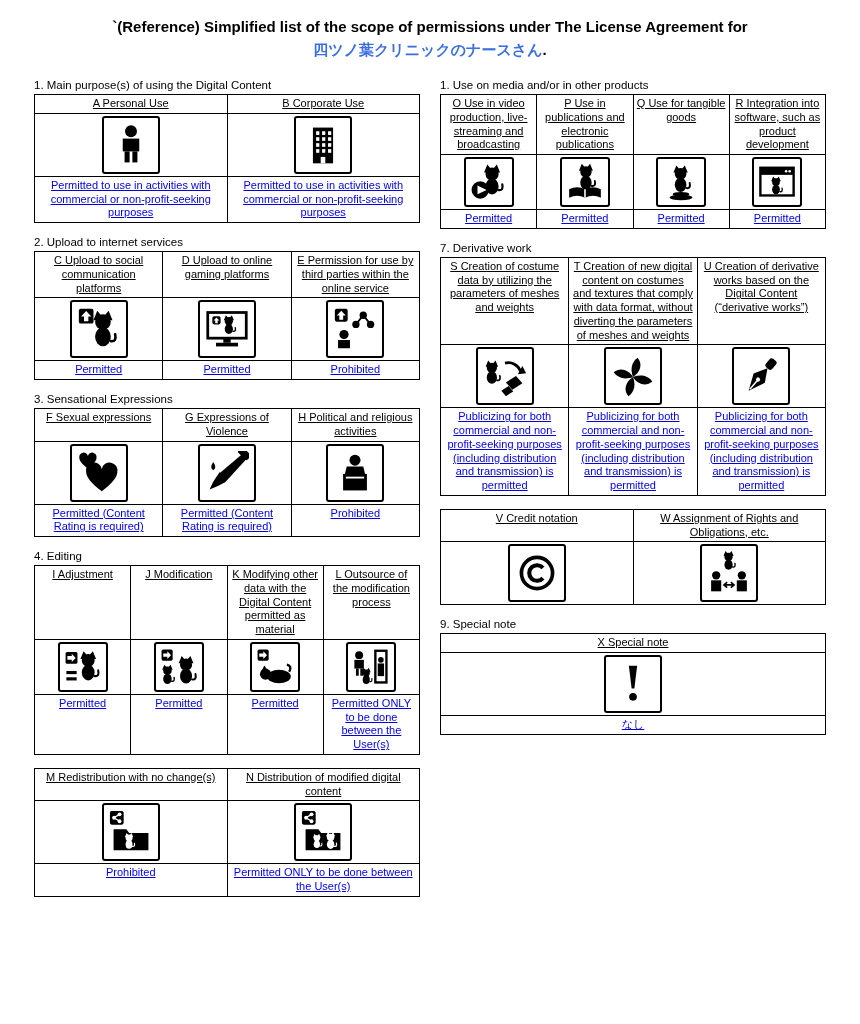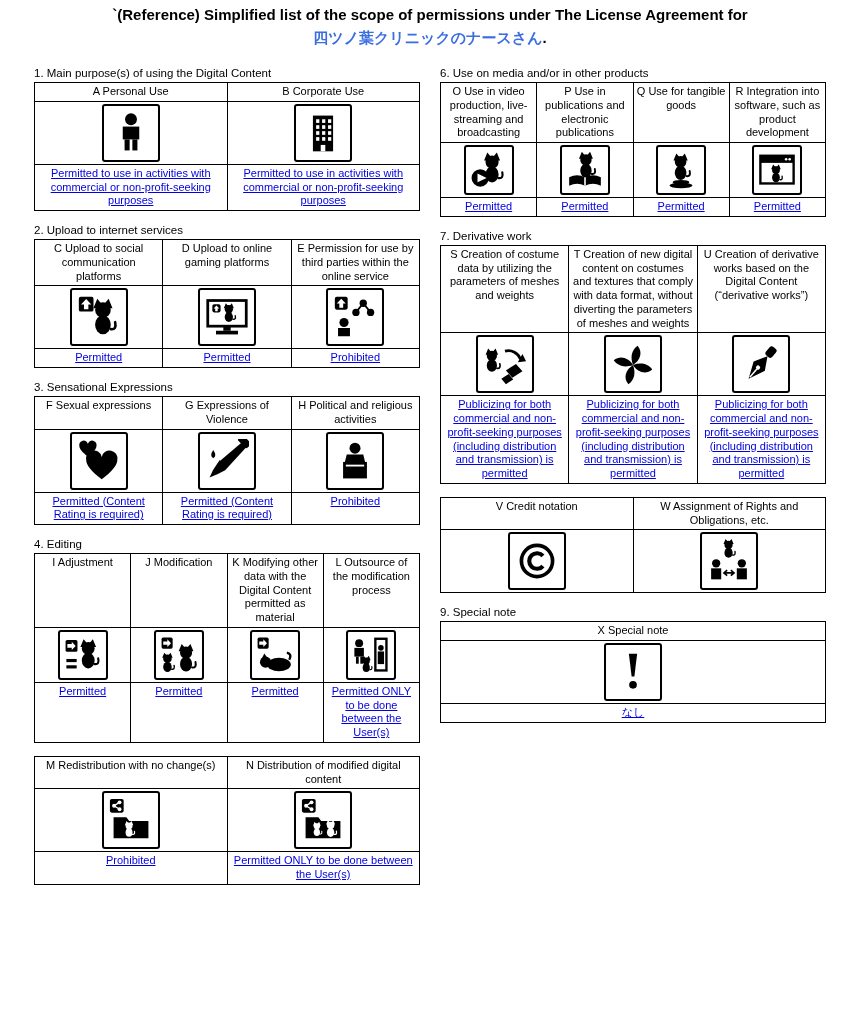--- a/index.html
+++ b/index.html
@@ -1,31 +1,31 @@
 <!DOCTYPE html>
 <html style="--link-blue: #0000e0; --product-blue: #3b6ee0;"><head>
 <meta charset="utf-8">
 <style>
   * { box-sizing: border-box; margin: 0; padding: 0; }
   html,body { background:#ffffff; }
   body {
     width: 860px; height: 1024px; overflow: hidden;
     font-family: "Liberation Sans", sans-serif; color:#000;
   }
-  .page { padding: 4px 34px 10px 34px; }
+  .page { padding: 16px 34px 10px 34px; }
   .title-block { text-align: center; font-weight: bold; font-size: 15px; line-height: 1.5; margin-bottom: 18px; }
   .title-block .jp-link { color: var(--product-blue, #3b6ee0); cursor: pointer; }
   .columns { display: flex; gap: 20px; align-items: flex-start; }
   .col { flex: 1 1 0; min-width: 0; }
   .section { margin-bottom: 13px; }
   .section-heading { font-size: 11.5px; margin-bottom: 3px; text-align: left; }
   table.perm-table { width: 100%; border-collapse: collapse; table-layout: fixed; background:#fff; }
   table.perm-table td { border: 1px solid #000; text-align: center; padding: 2px 3px; font-size: 11px; line-height: 1.25; }
   td.cell-header { vertical-align: top; }
-  .hdr-text { }
+  .hdr-text { text-decoration: underline; }
   td.cell-icon { vertical-align: middle; padding: 7px 2px; }
   .icon-box {
     width: 58px; height: 58px; border: 2.5px solid #000; border-radius: 3px;
     background: #fff; margin: 0 auto; display: flex; align-items: center; justify-content: center;
   }
   .icon-box svg { width: 44px; height: 44px; display: block; }
   .cols-4 .icon-box { width: 50px; height: 50px; }
   .cols-4 .icon-box svg { width: 38px; height: 38px; }
   td.cell-status { vertical-align: top; padding-bottom: 4px; }
   .status-link { color: var(--link-blue, #0000e0); text-decoration: underline; cursor: pointer; }
@@ -358,21 +358,21 @@
         <tr class="row-status">
                 <td class="cell-status"><span class="status-link">Prohibited</span></td>
                 <td class="cell-status"><span class="status-link">Permitted ONLY to be done between the User(s)</span></td>
               </tr>
       </tbody>
     </table>
   </section>
       </div>
     <div class="col" id="col-right">
         <section class="section">
-    <div class="section-heading">6. Use on media and/or in other products</div>
+    <div class="section-heading">1. Use on media and/or in other products</div>
     <table class="perm-table cols-4">
       <tbody>
         <tr class="row-headers">
                 <td class="cell-header"><span class="hdr-text">O Use in video production, live-streaming and broadcasting</span></td>
                 <td class="cell-header"><span class="hdr-text">P Use in publications and electronic publications</span></td>
                 <td class="cell-header"><span class="hdr-text">Q Use for tangible goods</span></td>
                 <td class="cell-header"><span class="hdr-text">R Integration into software, such as product development</span></td>
               </tr>
         <tr class="row-icons">
                 <td class="cell-icon">

